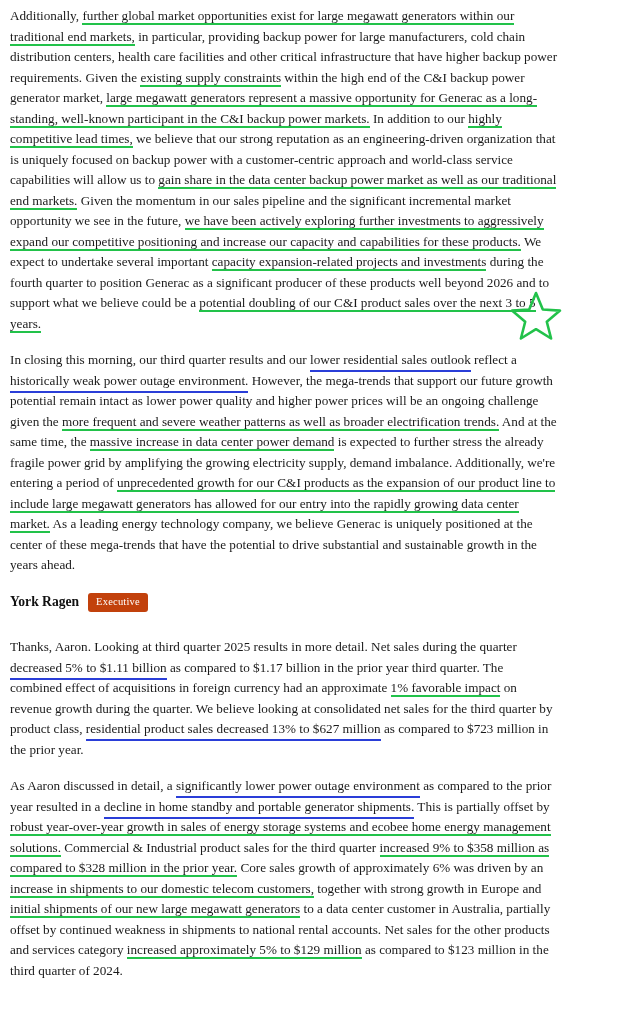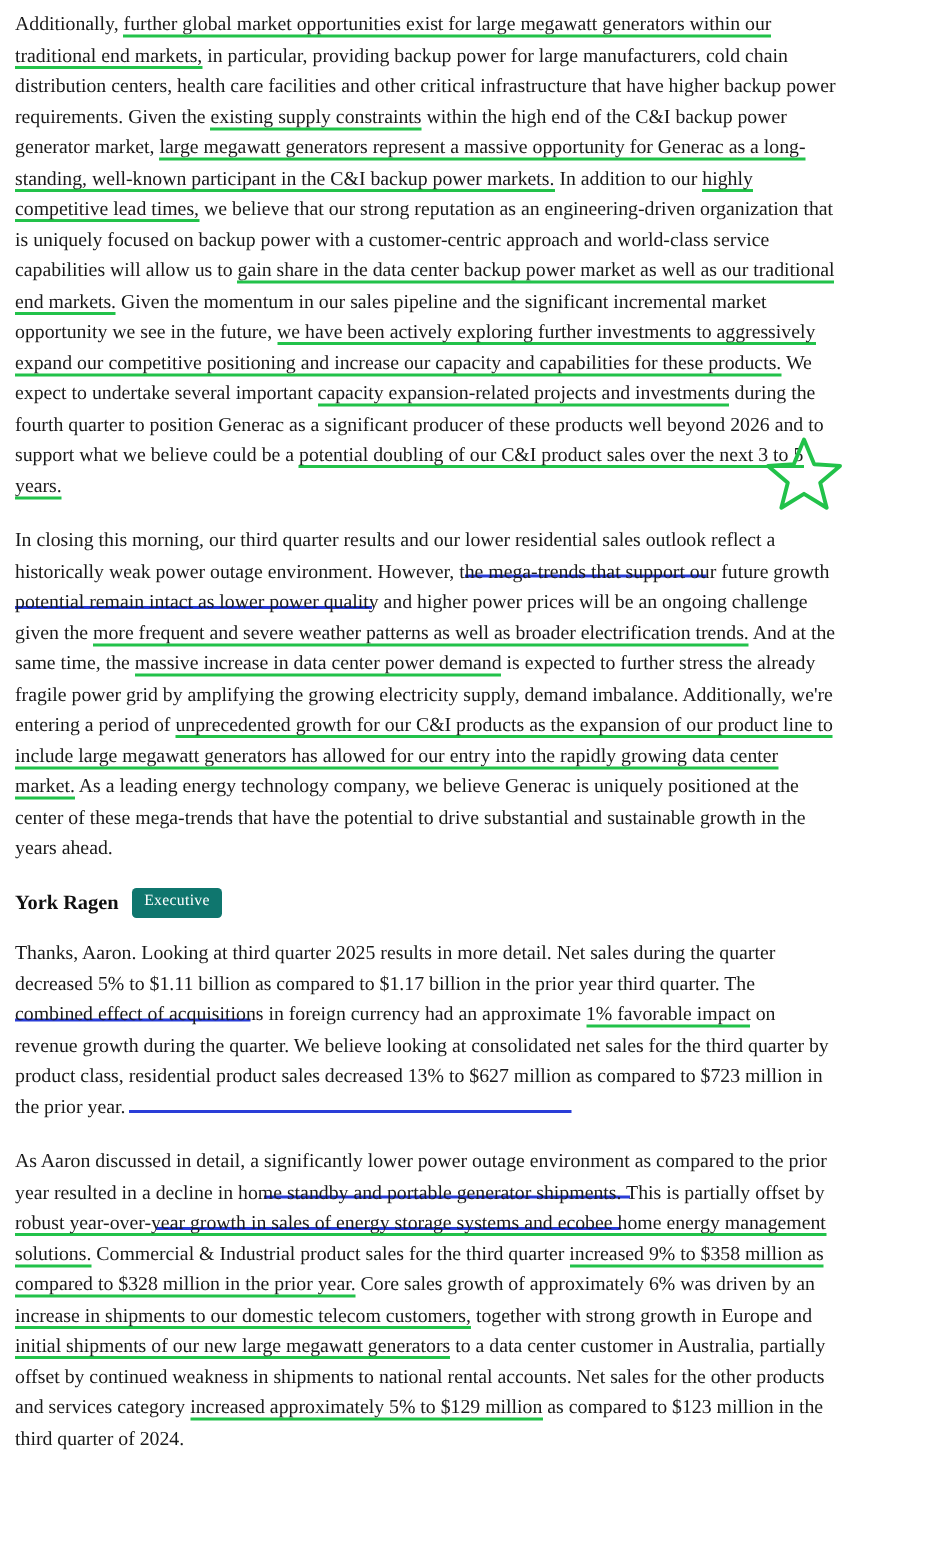--- a/index.html
+++ b/index.html
@@ -29,38 +29,38 @@
 
   
   .hl-green {
     border-bottom: 2.5px solid #22c24a;
     padding-bottom: 0px;
     box-decoration-break: clone;
     -webkit-box-decoration-break: clone;
   }
   .hl-blue {
     border-bottom: 2.5px solid #2a3ed8;
-    padding-bottom: 16px;
+    padding-bottom: 3px;
     box-decoration-break: clone;
     -webkit-box-decoration-break: clone;
   }
 
   .speaker-row {
     display: flex;
-    align-items: center;
+    align-items: flex-end;
     gap: 9px;
-    margin: 0 0 13px 0;
+    margin: 0 0 25px 0;
   }
   .speaker-name {
     font-weight: bold;
     font-size: 13.6px;
     color: #111111;
   }
   .badge {
-    background: #0f766e;
+    background: #c2410c;
     color: #ffffff;
     font-size: 10.5px;
     line-height: 1;
     padding: 4px 8px 5px 8px;
     border-radius: 3px;
     font-weight: normal;
     letter-spacing: 0.2px;
   }
 
   

